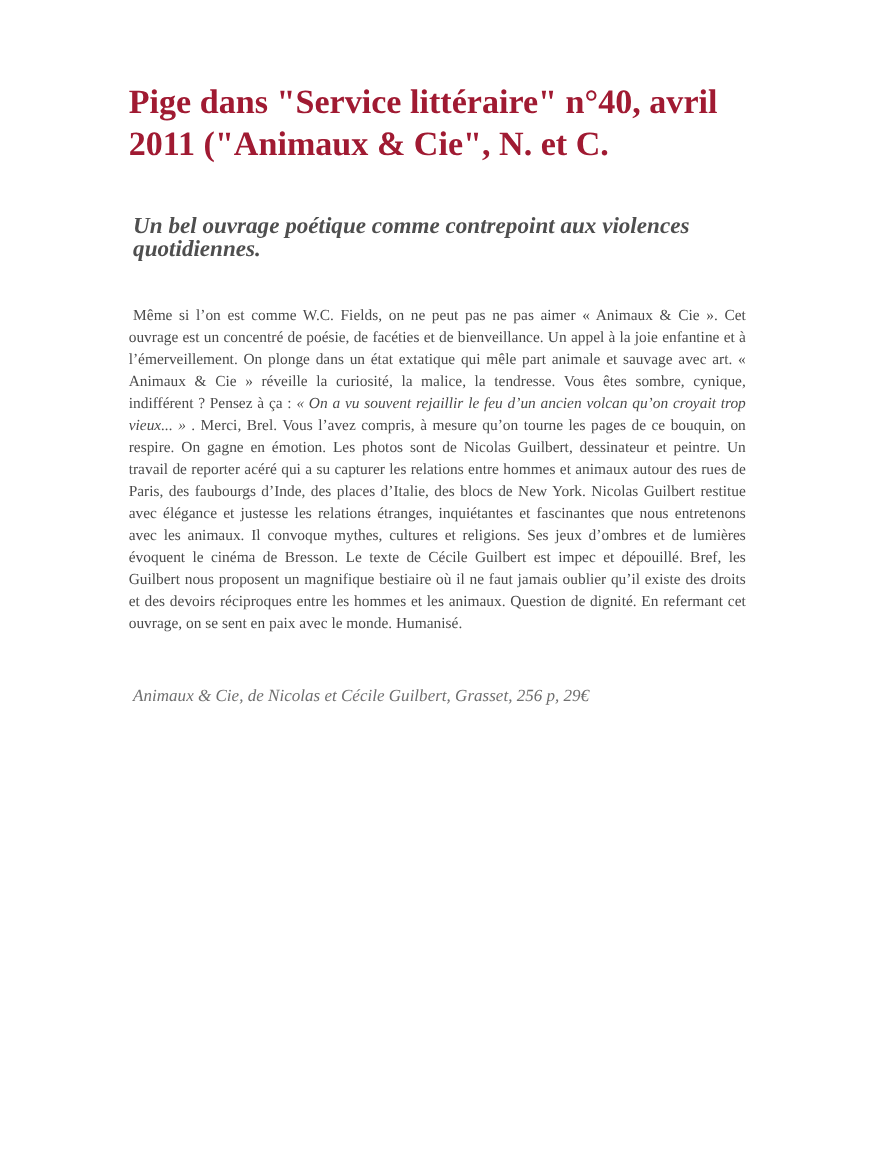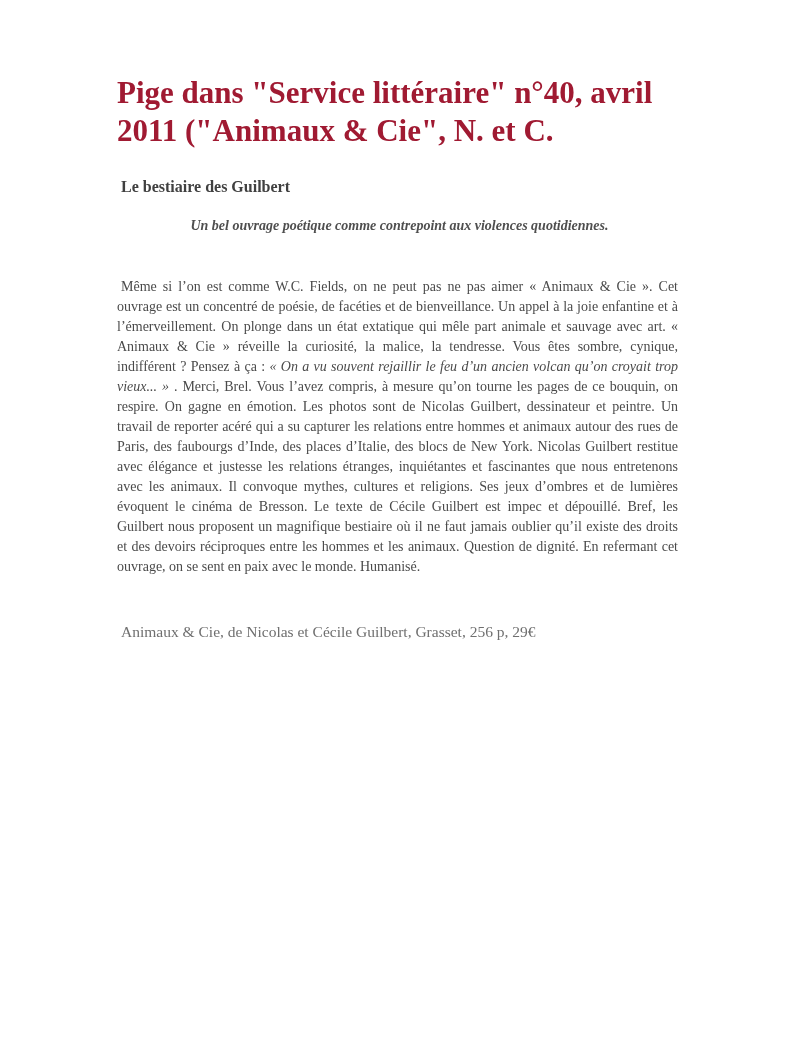--- a/index.html
+++ b/index.html
@@ -28,45 +28,45 @@
   }
   .subtitle {
     margin: 26px 0 0 0;
     padding-left: 4px;
     font-size: 16px;
     line-height: 21px;
     font-weight: bold;
     color: var(--color-heading, #404040);
   }
   .standfirst {
-    margin: 18px 0 0 0;
+    margin: 45px 0 0 0;
     padding-left: 4px;
-    font-size: 14px;
+    font-size: 21px;
     line-height: 21px;
     font-weight: bold;
     font-style: italic;
     color: var(--color-standfirst, #4f4f4f);
-    text-align: center;
   }
   .body-text {
     margin: 41px 0 0 0;
     font-size: 14px;
     line-height: 20px;
     text-align: justify;
     text-indent: 4px;
     color: var(--color-body, #4a4a4a);
   }
   .inline-quote {
     font-style: italic;
   }
   .book-ref {
     margin: 44px 0 0 0;
     padding-left: 4px;
     font-size: 15.5px;
     line-height: 21px;
+    font-style: italic;
     color: var(--color-reference, #6f6f6f);
   }
   .page-number {
     position: absolute;
     top: 1069px;
     left: 0;
     width: 100%;
     text-align: left;
     font-size: 14px;
     color: var(--color-page_number, #595959);
@@ -74,21 +74,20 @@
 </style>
 </head>
 <body>
 
 <div class="content">
   <h1 class="title">
     <span style="display:block">Pige dans "Service littéraire" n°40, avril</span>
     <span style="display:block">2011 ("Animaux &amp; Cie", N. et C.</span>
   </h1>
 
-  <h2 class="subtitle">Le bestiaire des Guilbert</h2>
 
   <p class="standfirst">Un bel ouvrage poétique comme contrepoint aux violences quotidiennes.</p>
 
   <p class="body-text"><span>Même si l’on est comme W.C. Fields, on ne peut pas ne pas aimer « Animaux &amp; Cie ». Cet ouvrage est un concentré de poésie, de facéties et de bienveillance. Un appel à la joie enfantine et à l’émerveillement. On plonge dans un état extatique qui mêle part animale et sauvage avec art. « Animaux &amp; Cie » réveille la curiosité, la malice, la tendresse. Vous êtes sombre, cynique, indifférent ? Pensez à ça : </span><span class="inline-quote">« On a vu souvent rejaillir le feu d’un ancien volcan qu’on croyait trop vieux... »</span><span> . Merci, Brel. Vous l’avez compris, à mesure qu’on tourne les pages de ce bouquin, on respire. On gagne en émotion. Les photos sont de Nicolas Guilbert, dessinateur et peintre. Un travail de reporter acéré qui a su capturer les relations entre hommes et animaux autour des rues de Paris, des faubourgs d’Inde, des places d’Italie, des blocs de New York. Nicolas Guilbert restitue avec élégance et justesse les relations étranges, inquiétantes et fascinantes que nous entretenons avec les animaux. Il convoque mythes, cultures et religions. Ses jeux d’ombres et de lumières évoquent le cinéma de Bresson. Le texte de Cécile Guilbert est impec et dépouillé. Bref, les Guilbert nous proposent un magnifique bestiaire où il ne faut jamais oublier qu’il existe des droits et des devoirs réciproques entre les hommes et les animaux. Question de dignité. En refermant cet ouvrage, on se sent en paix avec le monde. Humanisé.</span></p>
 
   <p class="book-ref">Animaux &amp; Cie, de Nicolas et Cécile Guilbert, Grasset, 256 p, 29€</p>
 </div>
 
 <div class="page-number">17</div>
 

